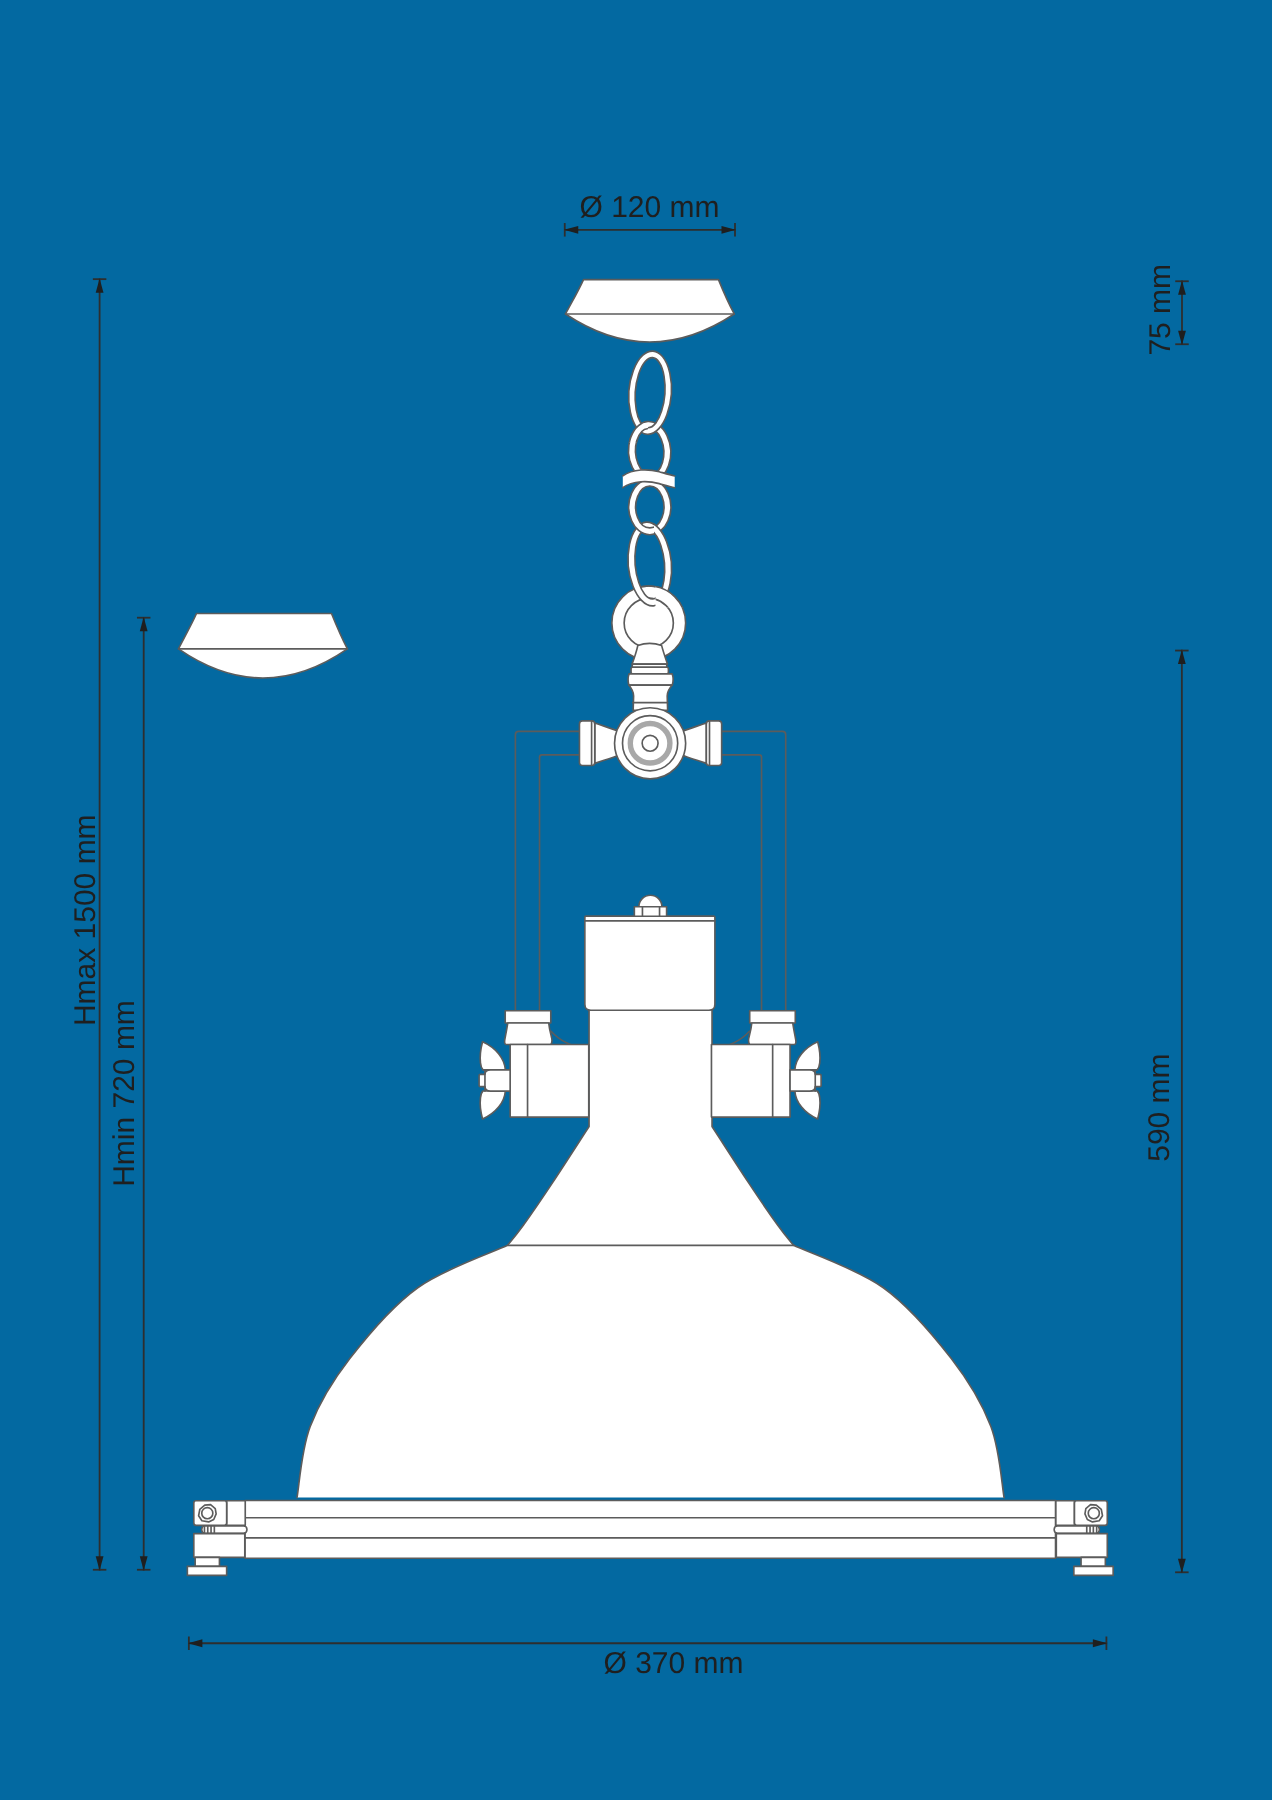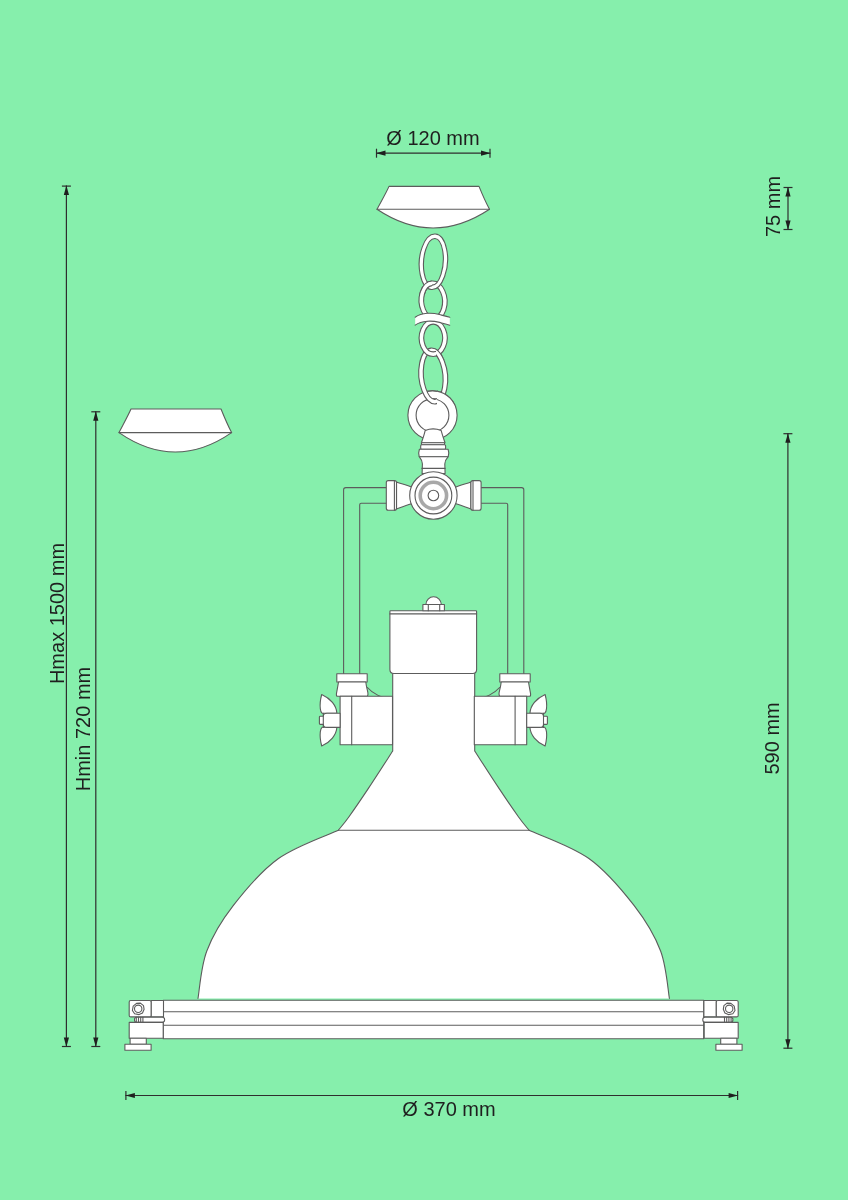--- a/index.html
+++ b/index.html
@@ -1,16 +1,16 @@
 <!DOCTYPE html>
 <html><head>
 <meta charset="utf-8">
 <style>
   html,body{margin:0;padding:0;background:#ffffff;}
-  #page{width:848px;height:1200px;position:relative;background:#86efac;overflow:hidden;}
+  #page{width:848px;height:1200px;position:relative;background:#0369a1;overflow:hidden;}
   svg{display:block;}
   text{font-family:"Liberation Sans", sans-serif;fill:#1f1f1f;}
 </style>
 </head>
 <body>
 <div id="page">
 <svg width="848" height="1200" viewBox="0 0 848 1200">
   <defs>
     <clipPath id="holeRing">
           <ellipse cx="433.2" cy="376" rx="9.7" ry="23.4" transform="rotate(-5 433.2 376)"></ellipse>

